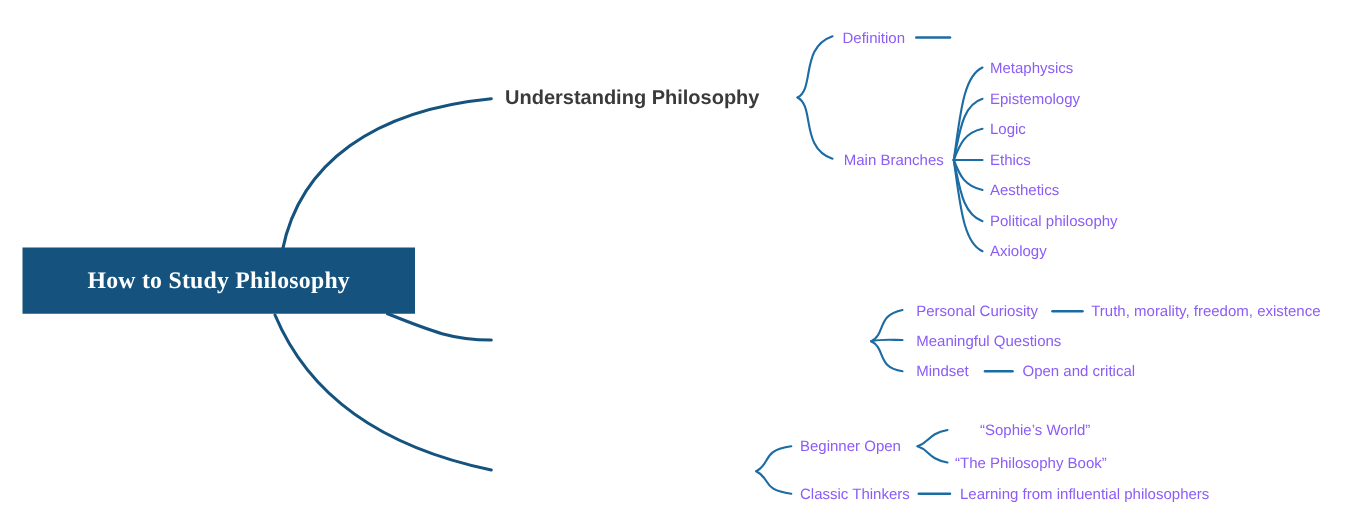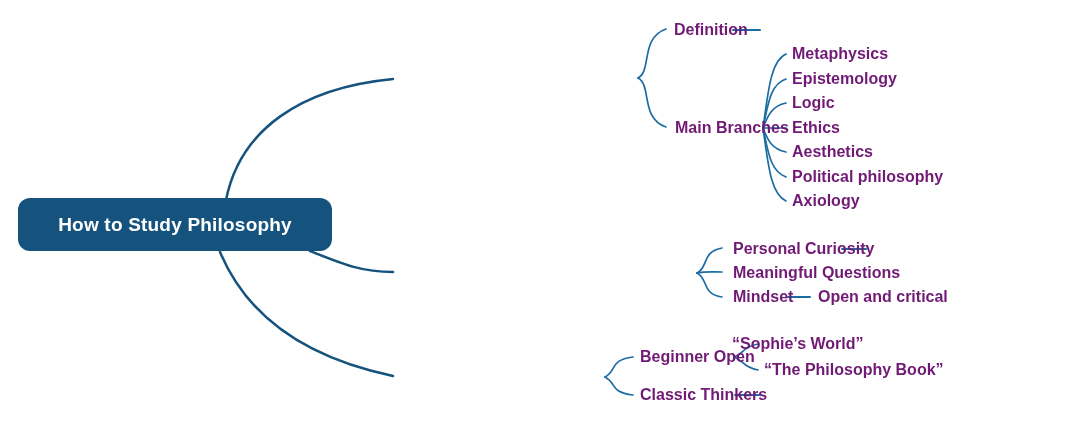--- a/index.html
+++ b/index.html
@@ -7,28 +7,28 @@
     position:relative;
     width:1080px;height:423px;
     background:#ffffff;
     font-family:"Liberation Sans","DejaVu Sans",sans-serif;
     overflow:hidden;
   }
   #lines{position:absolute;left:0;top:0;width:1080px;height:423px;}
   .node{position:absolute;transform:translateY(-50%);white-space:nowrap;}
   .root-box{
     position:absolute;left:18px;top:198px;width:314px;height:53px;
-    background:#15537E;border-radius:12px;
-    display:flex;align-items:center;justify-content:center;
+    background:#15537E;border-radius:0;
+    display:flex;align-items:center;justify-content:center;font-family:Liberation Serif, serif;
   }
   .root-label{
     color:#ffffff;font-size:19px;font-weight:700;letter-spacing:.2px;white-space:nowrap;
   }
   .topic{font-size:16px;font-weight:700;color:#3A3A3A;}
-  .sub{font-size:16px;font-weight:700;color:#701a75;}
+  .sub{font-size:12px;font-weight:400;color:#8b5cf6;}
   path{fill:none;stroke-linecap:round;}
   .root-curve{stroke:#15537E;stroke-width:2.5;}
   .branch-line{stroke:#1C6CA4;stroke-width:1.7;}
   .leaf-line{stroke:#1C6CA4;stroke-width:2;}
 </style>
 </head>
 <body>
 
 <div id="canvas">
 
@@ -64,34 +64,37 @@
     <path class="branch-line" d="M 734,357 C 744,354 742,347 758,344"></path>
     <path class="branch-line" d="M 734,357 C 744,360 742,367 758,370"></path>
 
     <path class="leaf-line" d="M 735,395 L 760,395"></path>
   </svg>
 
   <div class="root-box">
     <span class="root-label">How to Study Philosophy</span>
   </div>
 
+  <div class="node topic" style="left:404px;top:79px">Understanding Philosophy</div>
 
   <div class="node sub" style="left:674px;top:30px">Definition</div>
   <div class="node sub" style="left:675px;top:128px">Main Branches</div>
   <div class="node sub" style="left:792px;top:54px">Metaphysics</div>
   <div class="node sub" style="left:792px;top:79px">Epistemology</div>
   <div class="node sub" style="left:792px;top:103px">Logic</div>
   <div class="node sub" style="left:792px;top:128px">Ethics</div>
   <div class="node sub" style="left:792px;top:152px">Aesthetics</div>
   <div class="node sub" style="left:792px;top:177px">Political philosophy</div>
   <div class="node sub" style="left:792px;top:201px">Axiology</div>
 
   <div class="node sub" style="left:733px;top:249px">Personal Curiosity</div>
+  <div class="node sub" style="left:873px;top:249px">Truth, morality, freedom, existence</div>
   <div class="node sub" style="left:733px;top:273px">Meaningful Questions</div>
   <div class="node sub" style="left:733px;top:297px">Mindset</div>
   <div class="node sub" style="left:818px;top:297px">Open and critical</div>
 
   <div class="node sub" style="left:640px;top:357px">Beginner Open</div>
-  <div class="node sub" style="left:732px;top:344px">“Sophie’s World”</div>
+  <div class="node sub" style="left:784px;top:344px">“Sophie’s World”</div>
   <div class="node sub" style="left:764px;top:370px">“The Philosophy Book”</div>
   <div class="node sub" style="left:640px;top:395px">Classic Thinkers</div>
+  <div class="node sub" style="left:768px;top:395px">Learning from influential philosophers</div>
 
 </div>
 
 </body></html>

